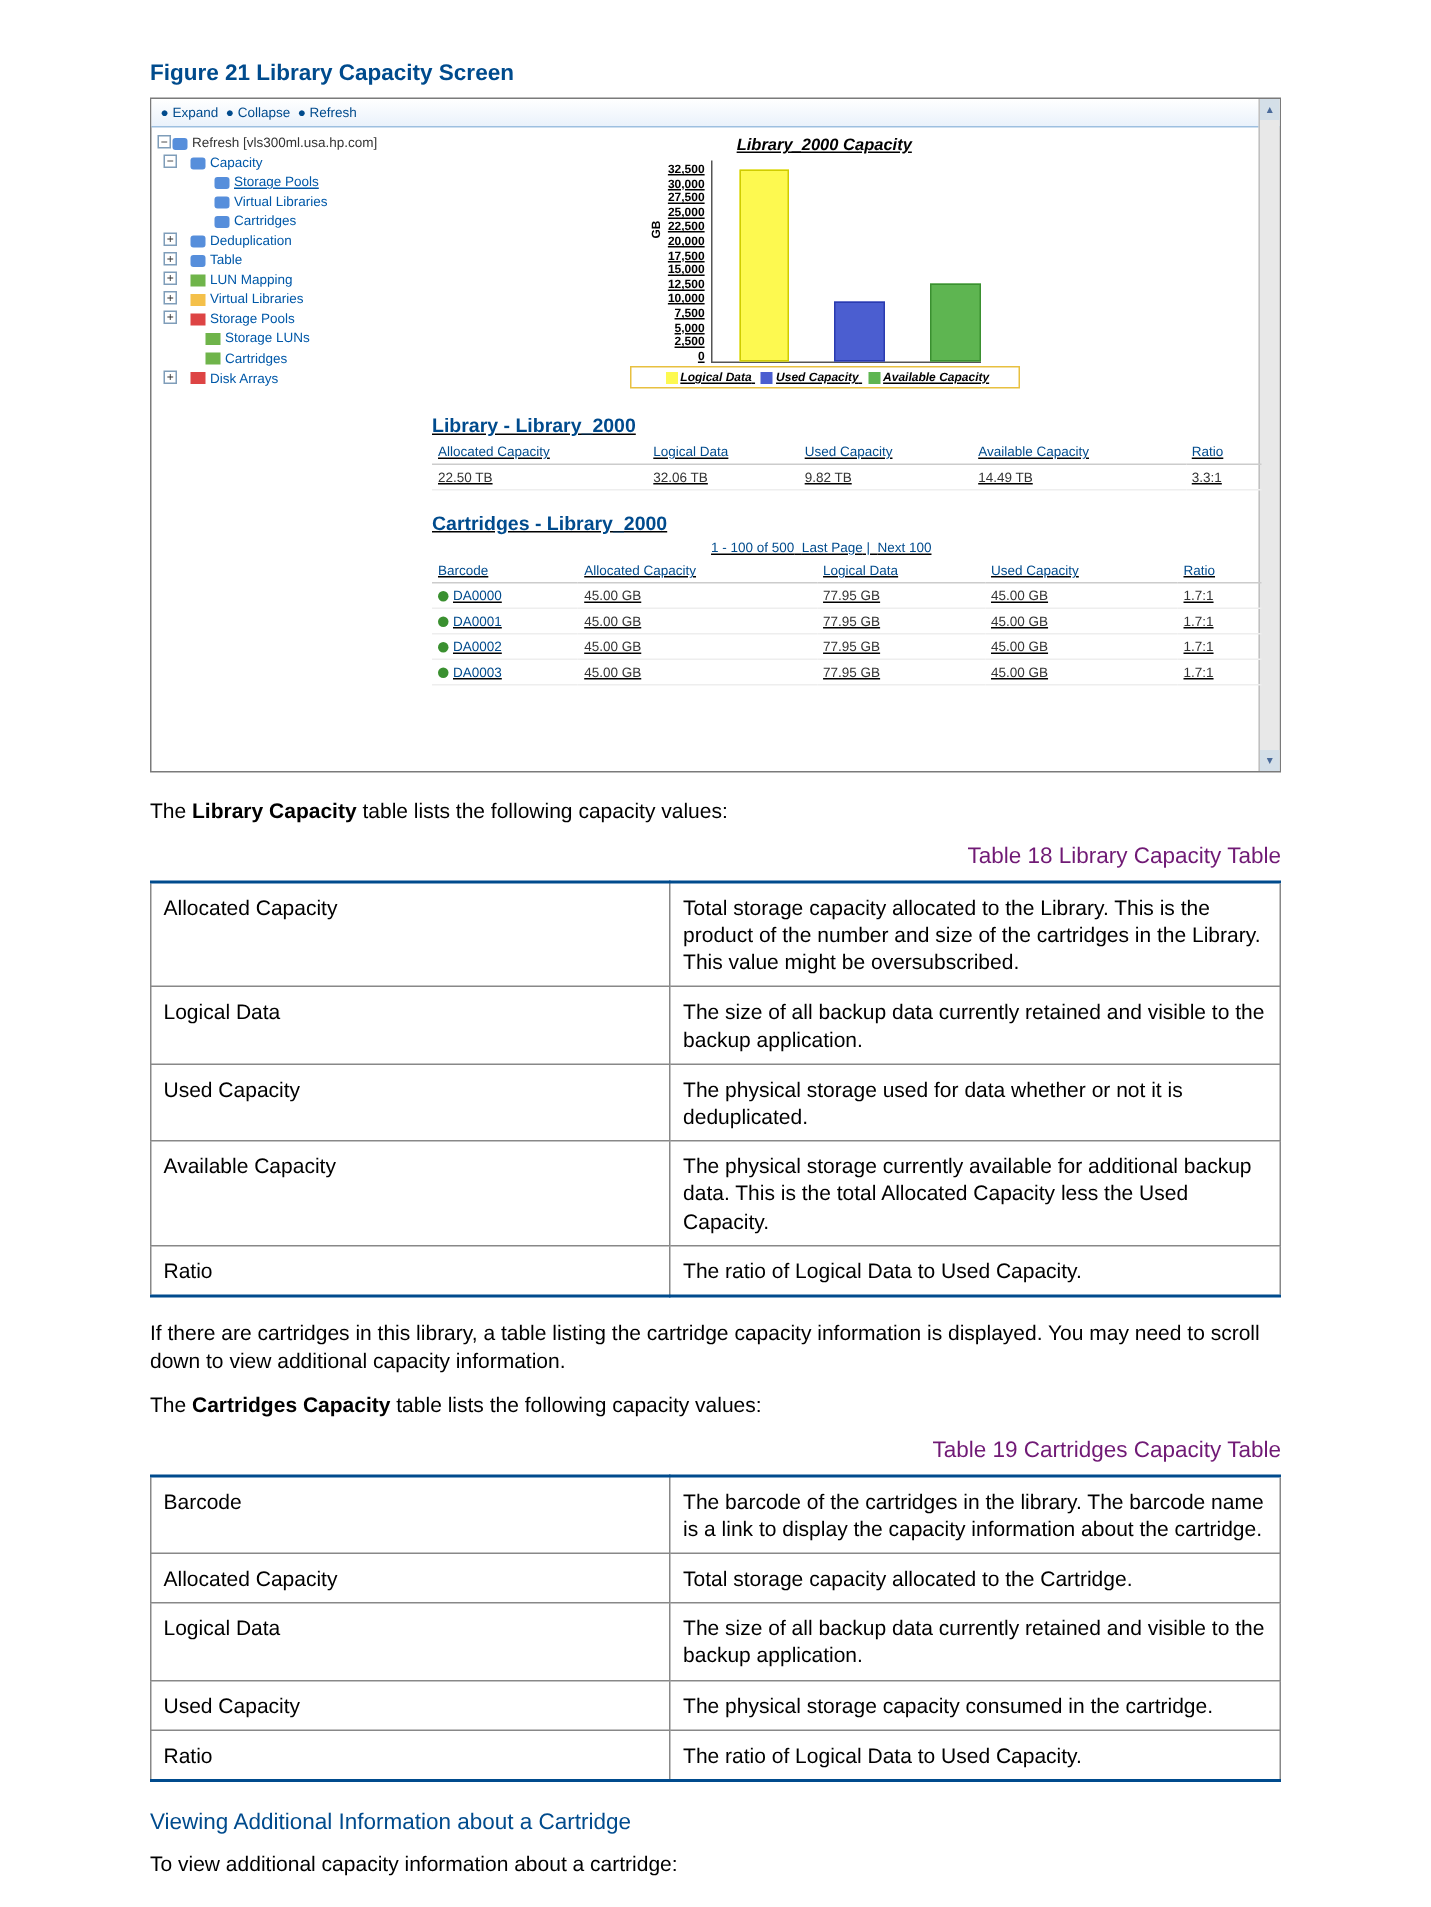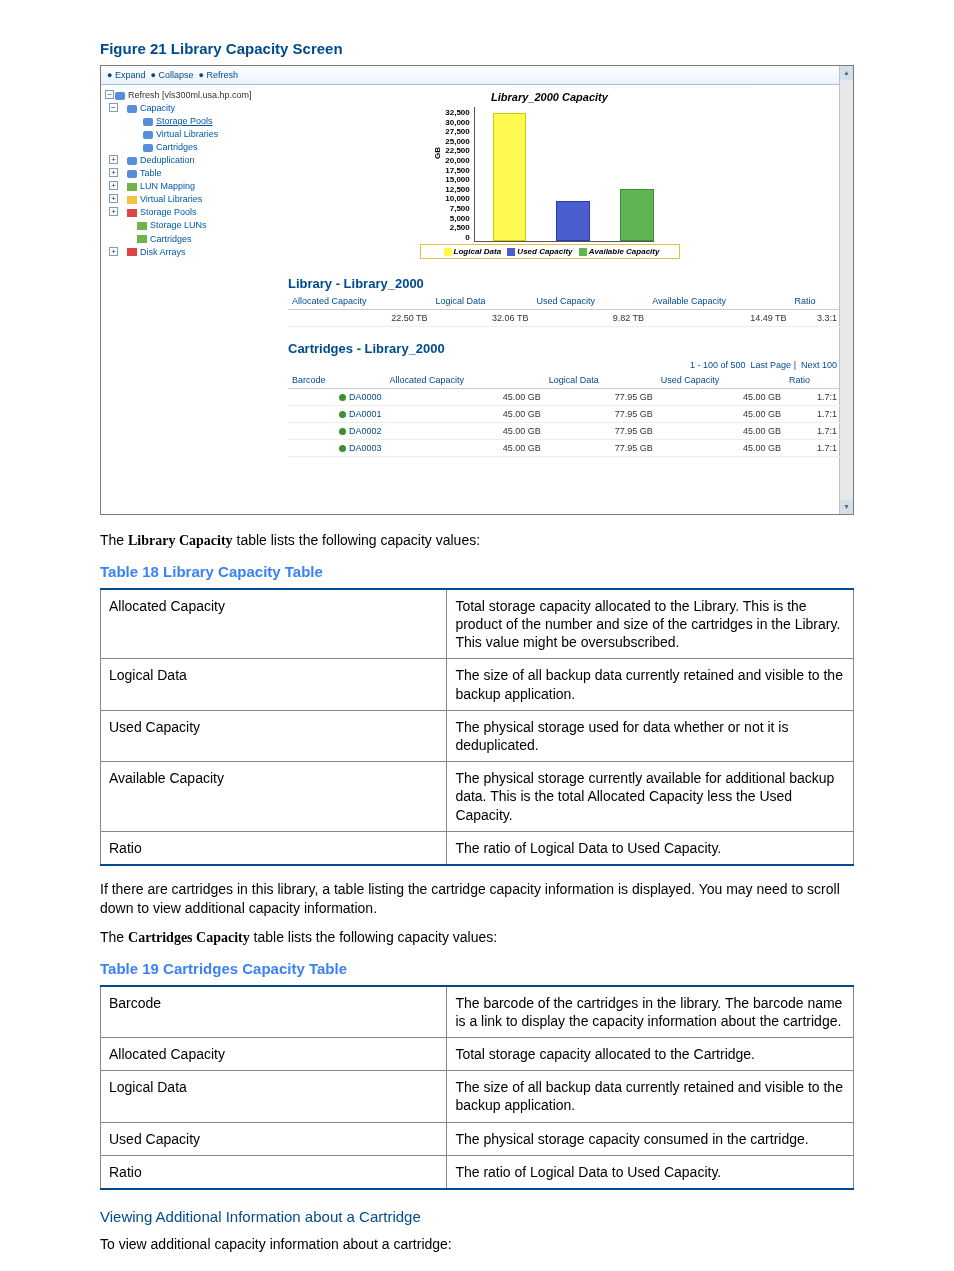--- a/index.html
+++ b/index.html
@@ -68,20 +68,21 @@
   }
   .ic-db { background:#568edb; border-radius:2px; }
   .ic-folder { background:#f4c04a; }
   .ic-green { background:#6fb44a; }
   .ic-red { background:#d44; }
   .ss-main {
     flex: 1;
     padding: 4px 12px;
     font-size: 9px;
     position: relative;
+    text-decoration: underline;
   }
   .chart-title { text-align:center; font-weight:bold; font-style:italic; font-size:11px; margin-top:2px; }
   .chart-wrap { display:flex; justify-content:center; margin-top:4px;align-items:center; }
   .chart-ticks {
     text-align:right; font-size:8px; font-weight:bold; line-height:1;
     display:flex; flex-direction:column; justify-content:space-between;
     height:135px; padding-right:4px; padding-top:2px;
   }
   .chart-area {
     width:180px; height:135px; border-left:1px solid #555; border-bottom:1px solid #555;
@@ -98,27 +99,27 @@
   .bar.g { background:#5eb551; height:52px; border:1px solid #3a9030;}
   .chart-legend {
     margin:2px auto 17px auto; width:260px;
     border:1px solid #e8c040; padding:2px; text-align:center;
     font-size:8px; font-weight:bold; font-style:italic;
   }
   .legend-sw { display:inline-block; width:8px; height:8px; vertical-align:middle; margin:0 2px 0 4px; }
   .ss-sub { font-size:13px; color:#004b8d; font-weight:bold; margin:14px 0 2px 30px; }
   .ss-table { width:calc(100% - 30px); margin-left:30px; font-size:9px; border-collapse:collapse; }
   .ss-table th { color:#004b8d; font-weight:normal; text-align:left; padding:3px 4px; border-bottom:1px solid #ccc; }
-  .ss-table td { color:#333; padding:3px 4px; border-bottom:1px solid #eee;text-align:right; }
+  .ss-table td { color:#333; padding:3px 4px; border-bottom:1px solid #eee; }
   .ss-table .lnk { color:#004b8d; }
-  .ss-pager { text-align:right; font-size:9px; color:#004b8d; margin:4px 4px 2px 0; }
+  .ss-pager { text-align:center; font-size:9px; color:#004b8d; margin:4px 4px 2px 0; }
   .bullet-g { display:inline-block; width:7px; height:7px; background:#3a9030; border-radius:50%; margin-right:3px; vertical-align:middle;}
   .body-text { font-size: 14px; line-height:1.35; margin: 10px 0; }
-  .body-text strong { font-weight: bold; font-family: Liberation Serif, serif; }
-  .table-title { color:#3b82f6; font-weight:bold; font-size:15px; margin:12px 0 8px 0; }
+  .body-text strong { font-weight: bold; }
+  .table-title { color:#701a75; font-weight:normal; font-size:15px; margin:12px 0 8px 0;text-align:right; }
   .doc-table { width:100%; border-collapse:collapse; border-top:2px solid #004b8d; border-bottom:2px solid #004b8d; margin-bottom:14px;}
   .doc-table td { border:1px solid #888; padding:7px 8px; font-size:14px; vertical-align:top; line-height:1.3; }
   .doc-table td:first-child { width:46%; }
   .section-sub { color:#004b8d; font-size:15px; margin:18px 0 8px 0; }
 </style>
 </head>
 <body>
 
 <div class="figure-title">Figure 21 Library Capacity Screen</div>
 

